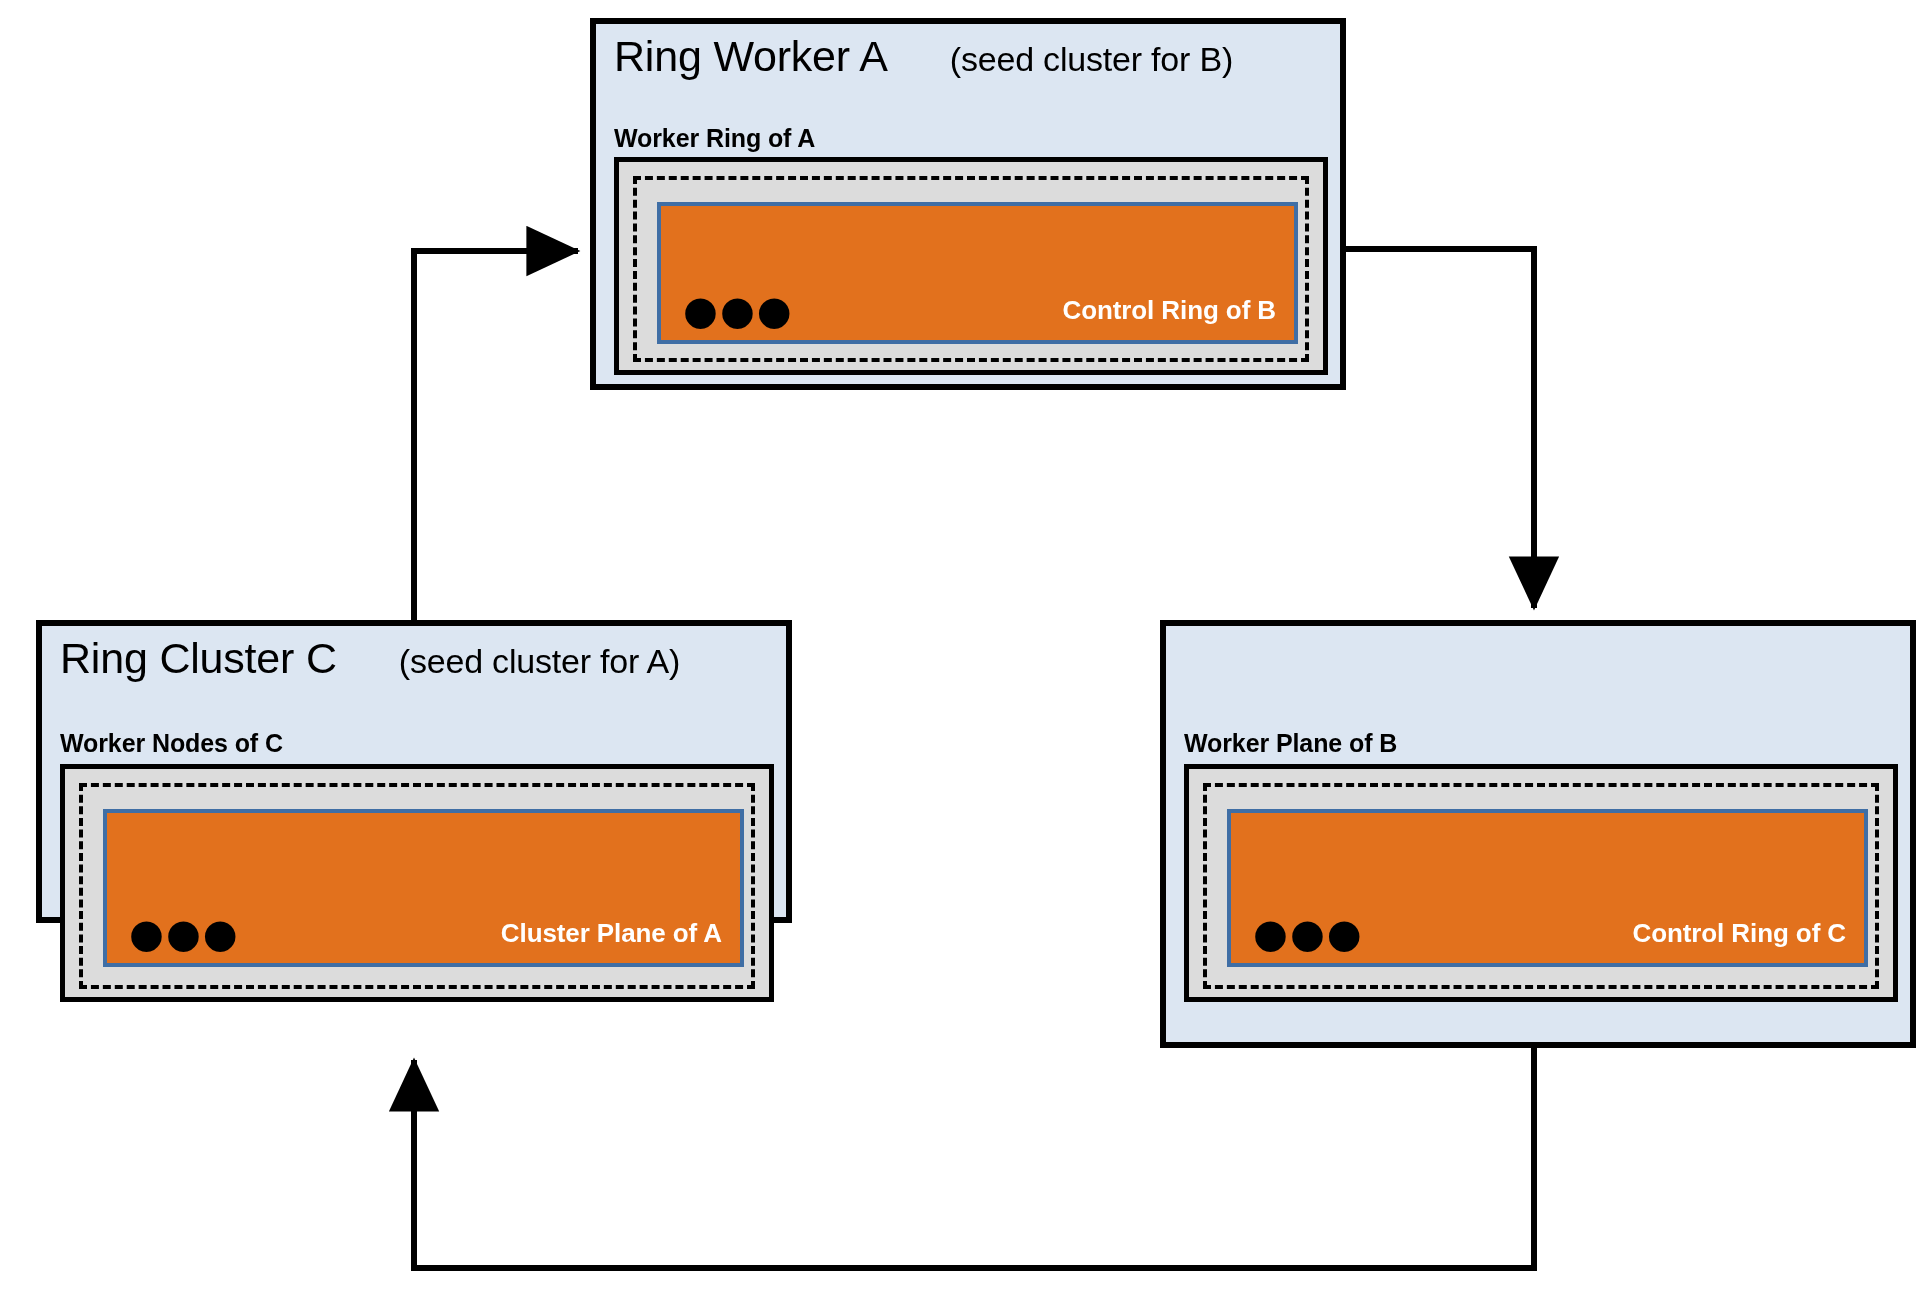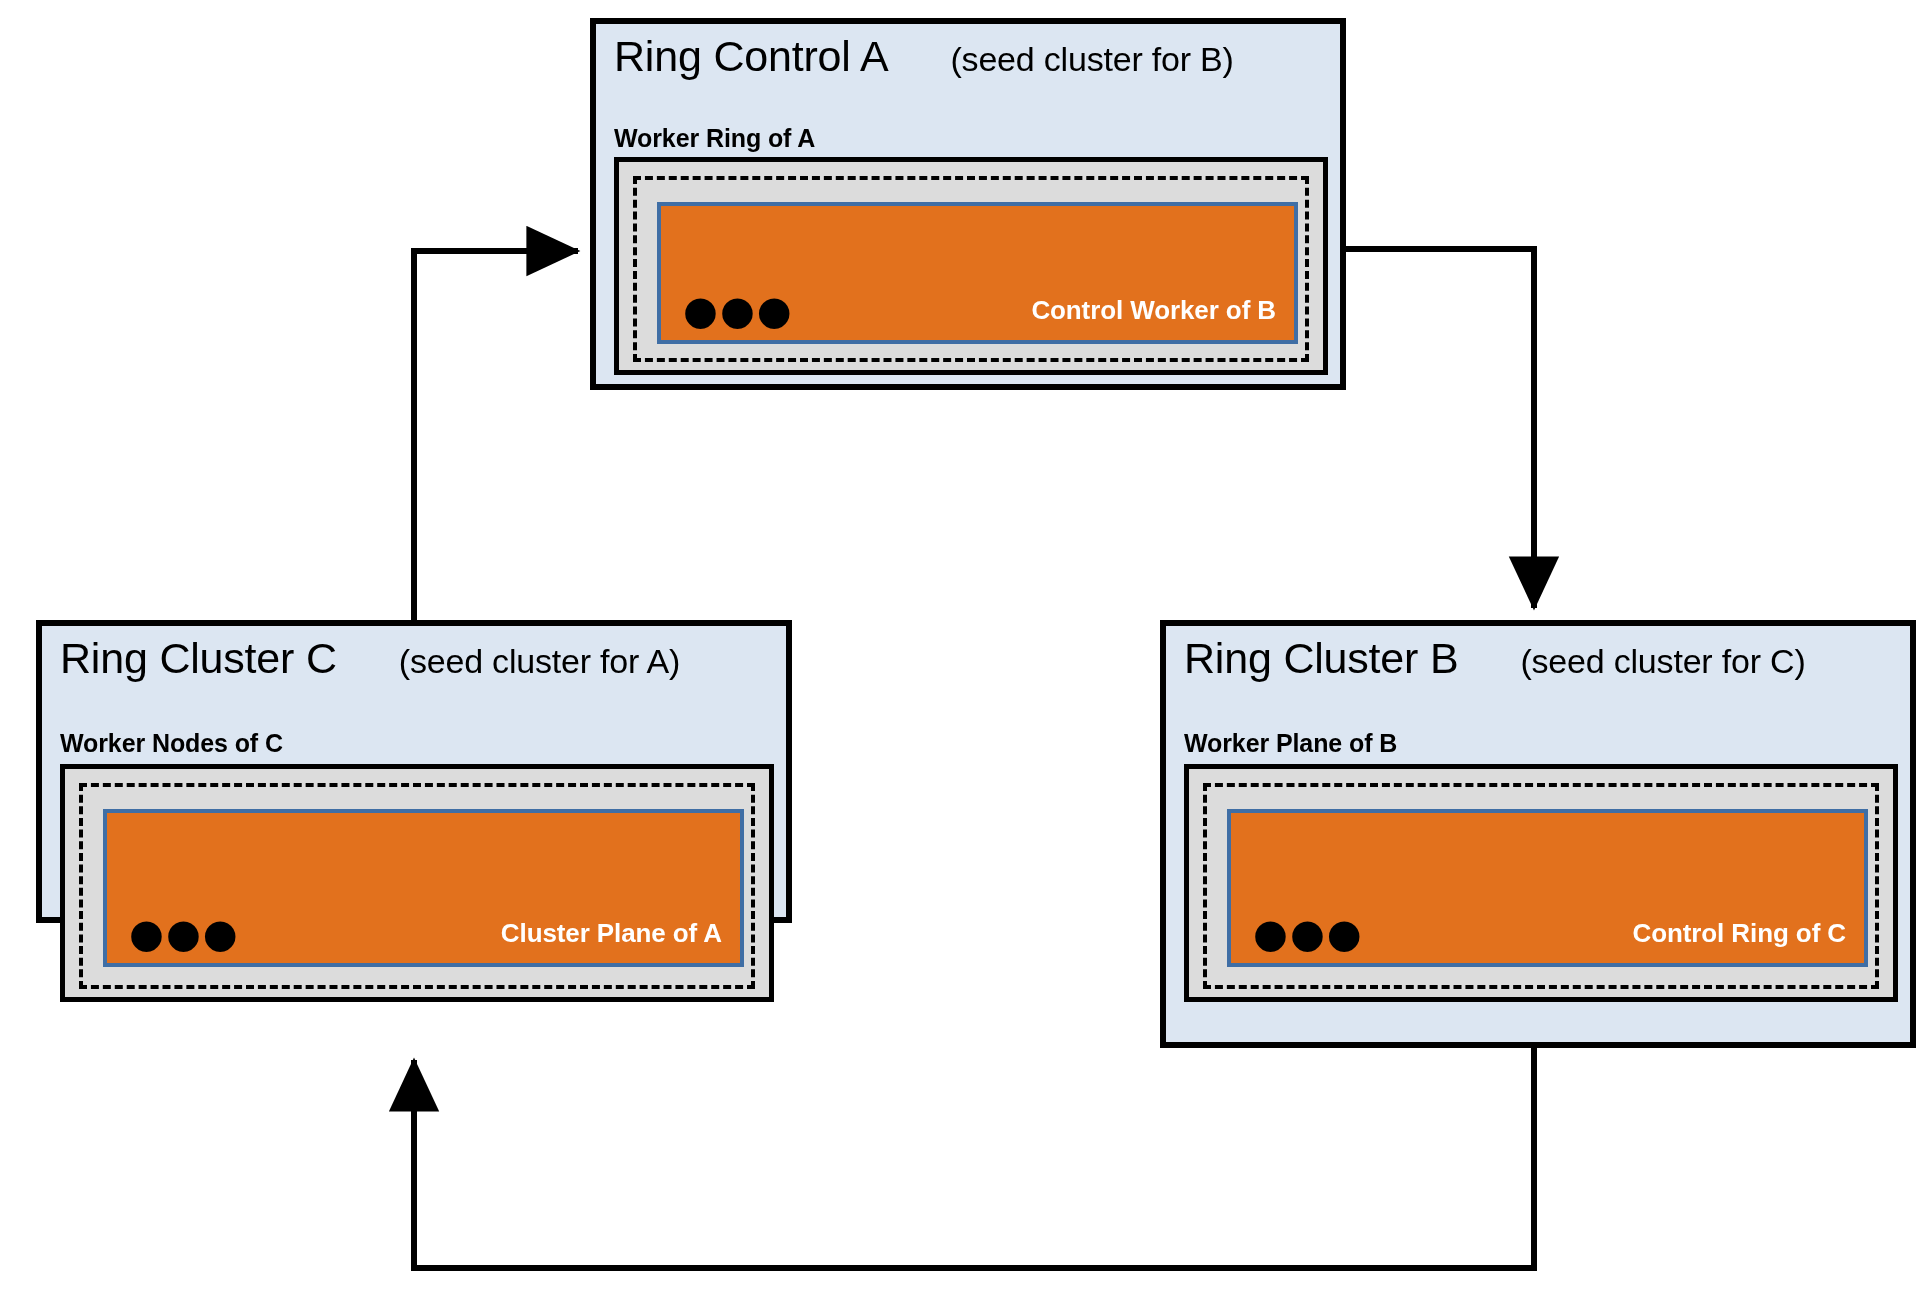--- a/index.html
+++ b/index.html
@@ -79,29 +79,29 @@
       <path d="M 1346,249 L 1534,249 L 1534,608" fill="none" stroke="#000" stroke-width="6" marker-end="url(#ah)"></path>
     </g>
 
     <g>
       <path d="M 1534,1048 L 1534,1268 L 414,1268 L 414,1060" fill="none" stroke="#000" stroke-width="6" marker-end="url(#ah)"></path>
     </g>
   </svg>
 
   <div class="cluster" id="cluster-a">
     <div class="cluster-title">
-      <span class="ct-main">Ring Control A</span>
+      <span class="ct-main">Ring Worker A</span>
       <span class="ct-sub">(seed cluster for B)</span>
     </div>
     <div class="worker-label">Worker Ring of A</div>
     <div class="worker-box">
       <div class="dashed-box">
         <div class="control-plane">
           <span class="cp-dots">●●●</span>
-          <span class="cp-label">Control Worker of B</span>
+          <span class="cp-label">Control Ring of B</span>
         </div>
       </div>
     </div>
   </div>
 
   <div class="cluster" id="cluster-c">
     <div class="cluster-title">
       <span class="ct-main">Ring Cluster C</span>
       <span class="ct-sub">(seed cluster for A)</span>
     </div>
@@ -110,24 +110,20 @@
       <div class="dashed-box">
         <div class="control-plane">
           <span class="cp-dots">●●●</span>
           <span class="cp-label">Cluster Plane of A</span>
         </div>
       </div>
     </div>
   </div>
 
   <div class="cluster" id="cluster-b">
-    <div class="cluster-title">
-      <span class="ct-main">Ring Cluster B</span>
-      <span class="ct-sub">(seed cluster for C)</span>
-    </div>
     <div class="worker-label">Worker Plane of B</div>
     <div class="worker-box">
       <div class="dashed-box">
         <div class="control-plane">
           <span class="cp-dots">●●●</span>
           <span class="cp-label">Control Ring of C</span>
         </div>
       </div>
     </div>
   </div>

